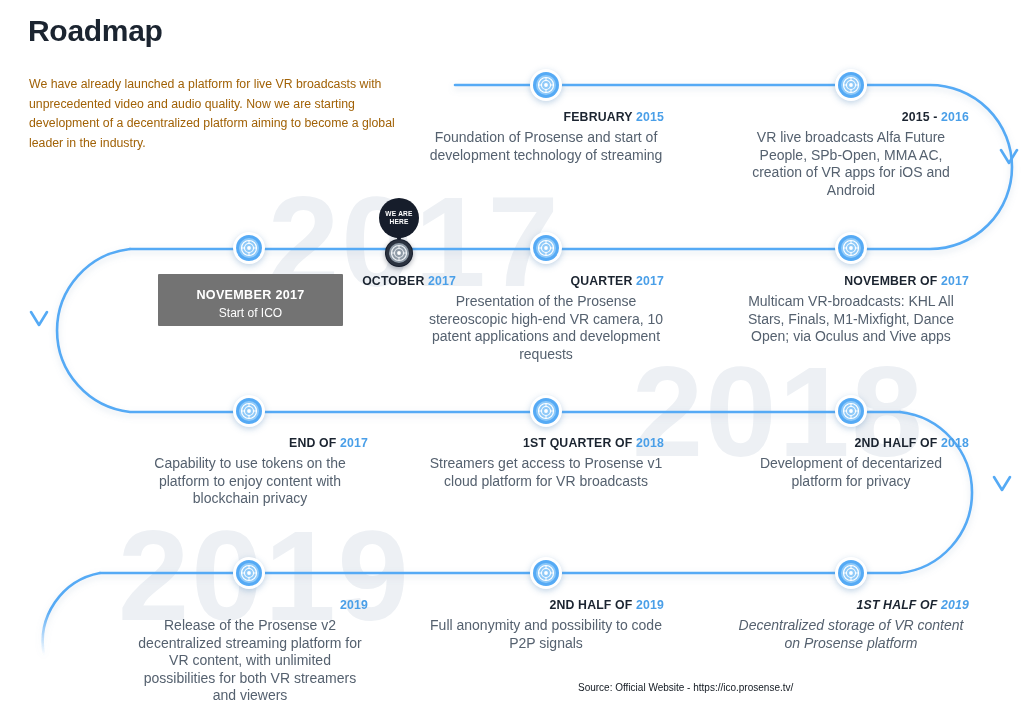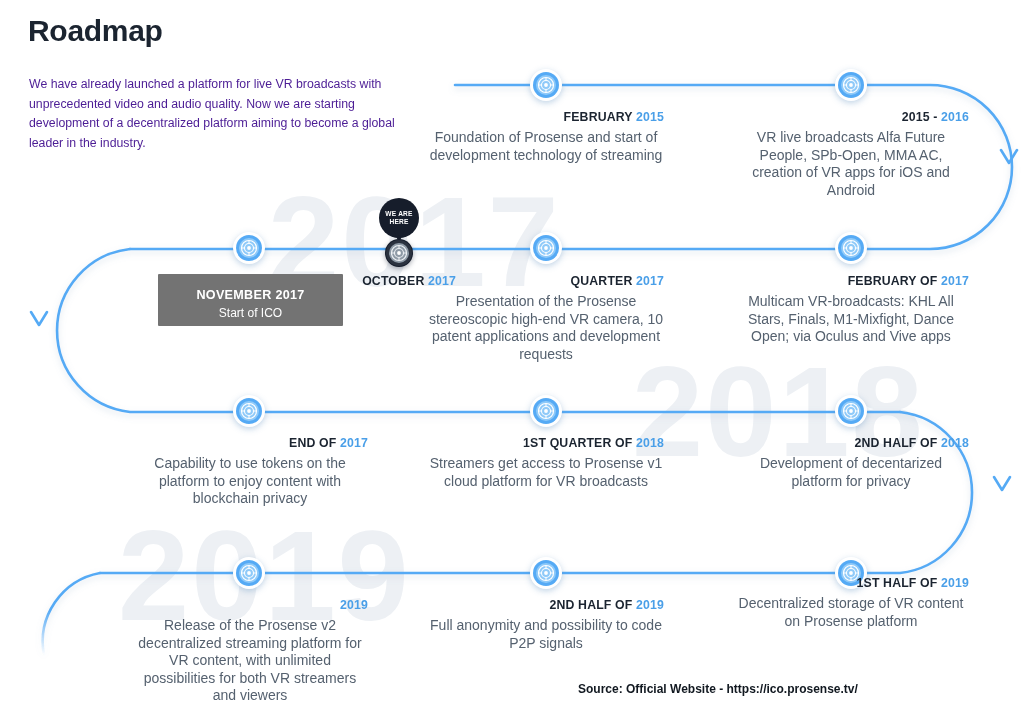--- a/index.html
+++ b/index.html
@@ -12,21 +12,21 @@
   #root { position: relative; width: 1024px; height: 712px; background:#fff; }
 
   
   .page-title {
     position: absolute; left: 28px; top: 14px;
     font-size: 30px; font-weight: bold; letter-spacing: -0.3px;
     color: #1b2430;
   }
   .intro {
     position: absolute; left: 29px; top: 75px; width: 390px;
-    font-size: 12.3px; line-height: 19.5px; color: #4c1d95;
+    font-size: 12.3px; line-height: 19.5px; color: #a16207;
   }
 
   
   .watermark {
     position: absolute;
     font-size: 128px; font-weight: bold; letter-spacing: 2px;
     color: #edf0f4; user-select: none; line-height: 1;
   }
   .wm-2017 { left: 268px; top: 178px; }
   .wm-2018 { left: 632px; top: 348px; }
@@ -88,21 +88,21 @@
     position:absolute; left:50%; margin-left:-14px; top:41px;
     width:28px; height:28px; border-radius:50%;
     background:#161d2b; z-index:3;
     box-shadow: 0 2px 5px rgba(20,30,50,0.35);
   }
   .pin-node svg { position:absolute; left:1px; top:1px; }
 
   
   .source {
     position: absolute; left: 578px; top: 682px;
-    font-size: 12px; font-weight: bold; color: #111820;
+    font-size: 10px; font-weight: normal; color: #111820;
   }
 </style>
 </head>
 <body>
 
 <div id="root">
 
   <div class="page-title">Roadmap</div>
   <div class="intro">We have already launched a platform for live VR broadcasts with unprecedented video and audio quality. Now we are starting development of a decentralized platform aiming to become a global leader in the industry.</div>
 
@@ -244,21 +244,21 @@
       <circle cx="13" cy="13" r="13" fill="#55aaf5"></circle>
         <circle cx="13" cy="13" r="10" fill="#8fcaf9"></circle>
       <circle cx="13" cy="13" r="7.5" fill="none" stroke="#ffffff" stroke-width="1.2"></circle>
       <circle cx="13" cy="13" r="4.5" fill="none" stroke="#ffffff" stroke-width="1.1"></circle>
       <circle cx="13" cy="13" r="1.9" fill="#ffffff"></circle>
       <path d="M13 5.5 L13 8 M13 18 L13 20.5 M5.5 13 L8 13 M18 13 L20.5 13" stroke="#ffffff" stroke-width="1.1"></path>
     </svg>
   </div>
   <div class="item" style="left:733px; top:274px; width:236px;">
     <div class="item-title">
-      <span class="lbl">FEBRUARY OF</span> <span class="yr">2017</span>
+      <span class="lbl">NOVEMBER OF</span> <span class="yr">2017</span>
     </div>
     <div class="item-desc">Multicam VR-broadcasts: KHL All Stars, Finals, M1-Mixfight, Dance Open; via Oculus and Vive apps</div>
   </div>
 
   <div class="node" style="left:249px; top:411px;">
     <div class="glow"></div>
     <svg width="26" height="26" viewBox="0 0 26 26">
       <circle cx="13" cy="13" r="13" fill="#55aaf5"></circle>
         <circle cx="13" cy="13" r="10" fill="#8fcaf9"></circle>
       <circle cx="13" cy="13" r="7.5" fill="none" stroke="#ffffff" stroke-width="1.2"></circle>
@@ -350,21 +350,21 @@
     <div class="glow"></div>
     <svg width="26" height="26" viewBox="0 0 26 26">
       <circle cx="13" cy="13" r="13" fill="#55aaf5"></circle>
         <circle cx="13" cy="13" r="10" fill="#8fcaf9"></circle>
       <circle cx="13" cy="13" r="7.5" fill="none" stroke="#ffffff" stroke-width="1.2"></circle>
       <circle cx="13" cy="13" r="4.5" fill="none" stroke="#ffffff" stroke-width="1.1"></circle>
       <circle cx="13" cy="13" r="1.9" fill="#ffffff"></circle>
       <path d="M13 5.5 L13 8 M13 18 L13 20.5 M5.5 13 L8 13 M18 13 L20.5 13" stroke="#ffffff" stroke-width="1.1"></path>
     </svg>
   </div>
-  <div class="item" style="left:733px; top:576px; width:236px;">
+  <div class="item" style="left:733px; top:598px; width:236px;font-style:italic;">
     <div class="item-title">
       <span class="lbl">1ST HALF OF</span> <span class="yr">2019</span>
     </div>
     <div class="item-desc">Decentralized storage of VR content on Prosense platform</div>
   </div>
 
   <div class="source">Source: Official Website - https://ico.prosense.tv/</div>
 
 </div>
 

